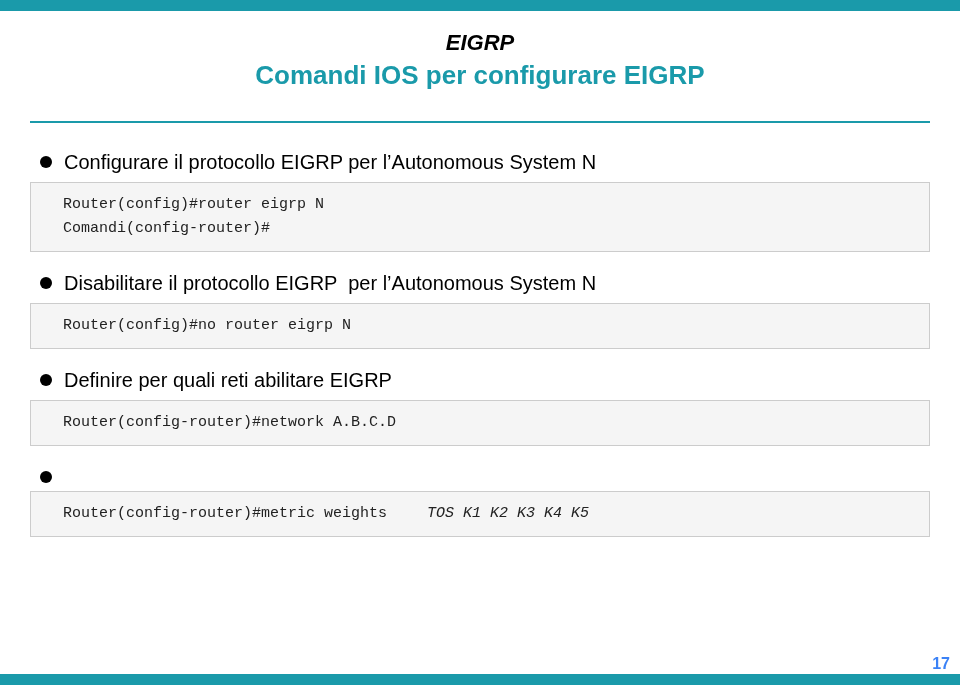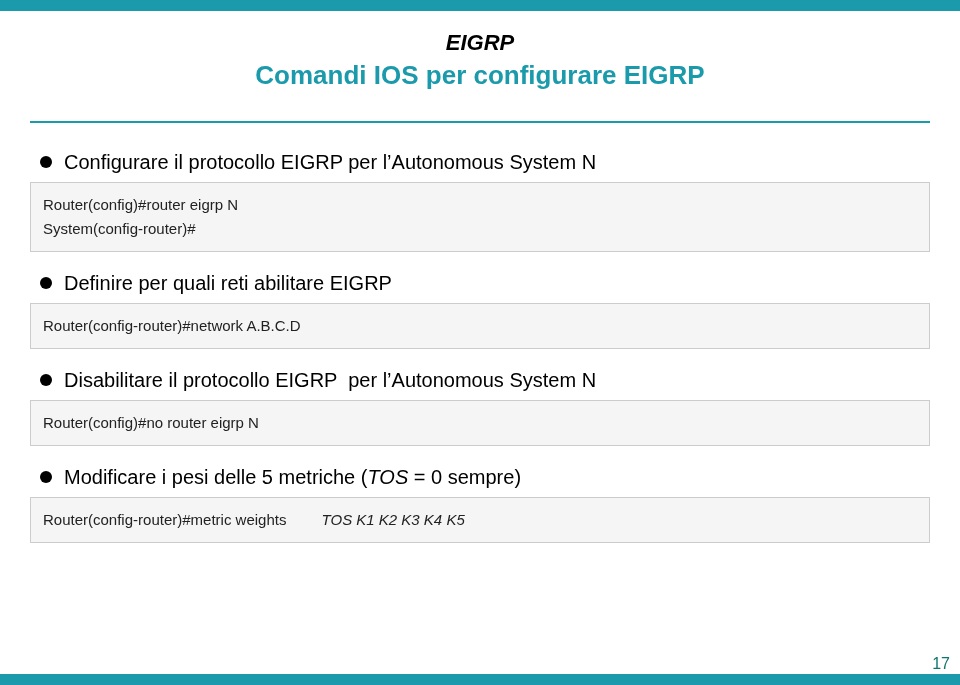--- a/index.html
+++ b/index.html
@@ -125,23 +125,23 @@
     .bullet-text {
       font-size: 20px;
       color: #000000;
       font-weight: normal;
     }
 
     
     .code-block {
       background: #f5f5f5;
       border: 1px solid #cccccc;
-      padding: 10px 12px;
+      padding: 10px 32px;
       margin-bottom: 20px;
-      font-family: Liberation Sans, sans-serif;
+      font-family: Liberation Mono, monospace;
       font-size: 15px;
       color: #222222;
       margin-left: 0;
       margin-right: 0;
     }
 
     .code-line {
       display: block;
       line-height: 1.6;
     }
@@ -150,22 +150,22 @@
     .section {
       margin-bottom: 18px;
     }
 
     
     .page-number {
       position: absolute;
       bottom: 12px;
       right: 10px;
       font-size: 16px;
-      color: #0f766e;
-      font-weight: normal;
+      color: #3b82f6;
+      font-weight: bold;
     }
 
     
     .code-italic {
       font-style: italic;
       margin-left: 31px;
     }
   </style>
 </head>
 <body>
@@ -189,48 +189,47 @@
 
     <div class="title-divider"></div>
 
     <div class="section">
       <div class="bullet-item">
         <div class="bullet-dot"></div>
         <span class="bullet-text">Configurare il protocollo EIGRP per l’Autonomous System N</span>
       </div>
       <div class="code-block">
         <span class="code-line">Router(config)#router eigrp N</span>
-        <span class="code-line">System(config-router)#</span>
+        <span class="code-line">Comandi(config-router)#</span>
+      </div>
+    </div>
+
+    <div class="section">
+      <div class="bullet-item">
+        <div class="bullet-dot"></div>
+        <span class="bullet-text">Disabilitare il protocollo EIGRP &nbsp;per l’Autonomous System N</span>
+      </div>
+      <div class="code-block">
+        <span class="code-line">Router(config)#no router eigrp N</span>
       </div>
     </div>
 
     <div class="section">
       <div class="bullet-item">
         <div class="bullet-dot"></div>
         <span class="bullet-text">Definire per quali reti abilitare EIGRP</span>
       </div>
       <div class="code-block">
         <span class="code-line">Router(config-router)#network A.B.C.D</span>
       </div>
     </div>
 
     <div class="section">
       <div class="bullet-item">
         <div class="bullet-dot"></div>
-        <span class="bullet-text">Disabilitare il protocollo EIGRP &nbsp;per l’Autonomous System N</span>
-      </div>
-      <div class="code-block">
-        <span class="code-line">Router(config)#no router eigrp N</span>
-      </div>
-    </div>
-
-    <div class="section">
-      <div class="bullet-item">
-        <div class="bullet-dot"></div>
-        <span class="bullet-text">Modificare i pesi delle 5 metriche (<em>TOS</em> = 0 sempre)</span>
       </div>
       <div class="code-block">
         <span class="code-line">Router(config-router)#metric weights <em class="code-italic">TOS K1 K2 K3 K4 K5</em></span>
       </div>
     </div>
 
   </div>
 
 </div>
 

